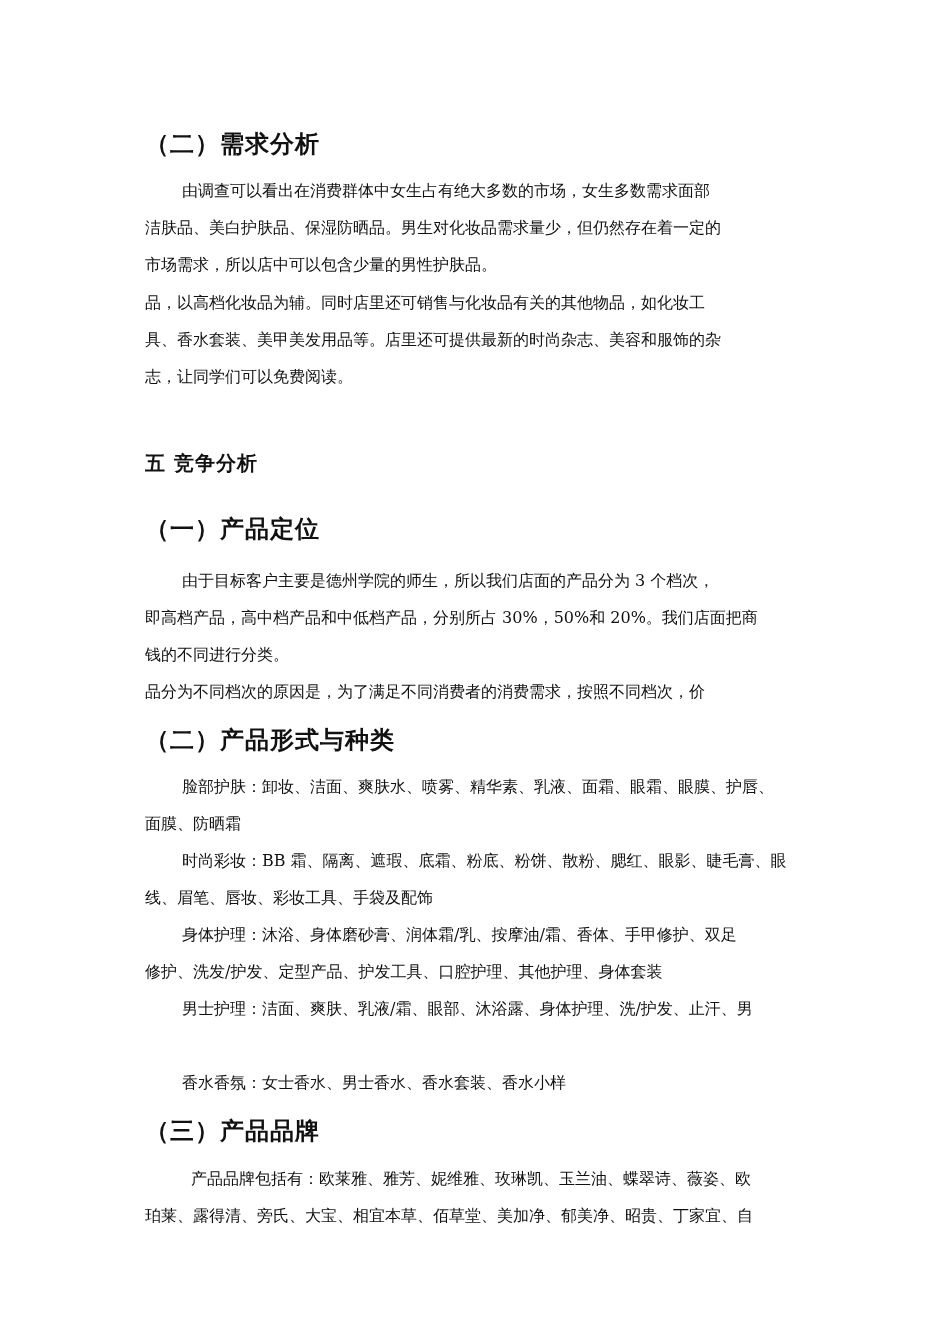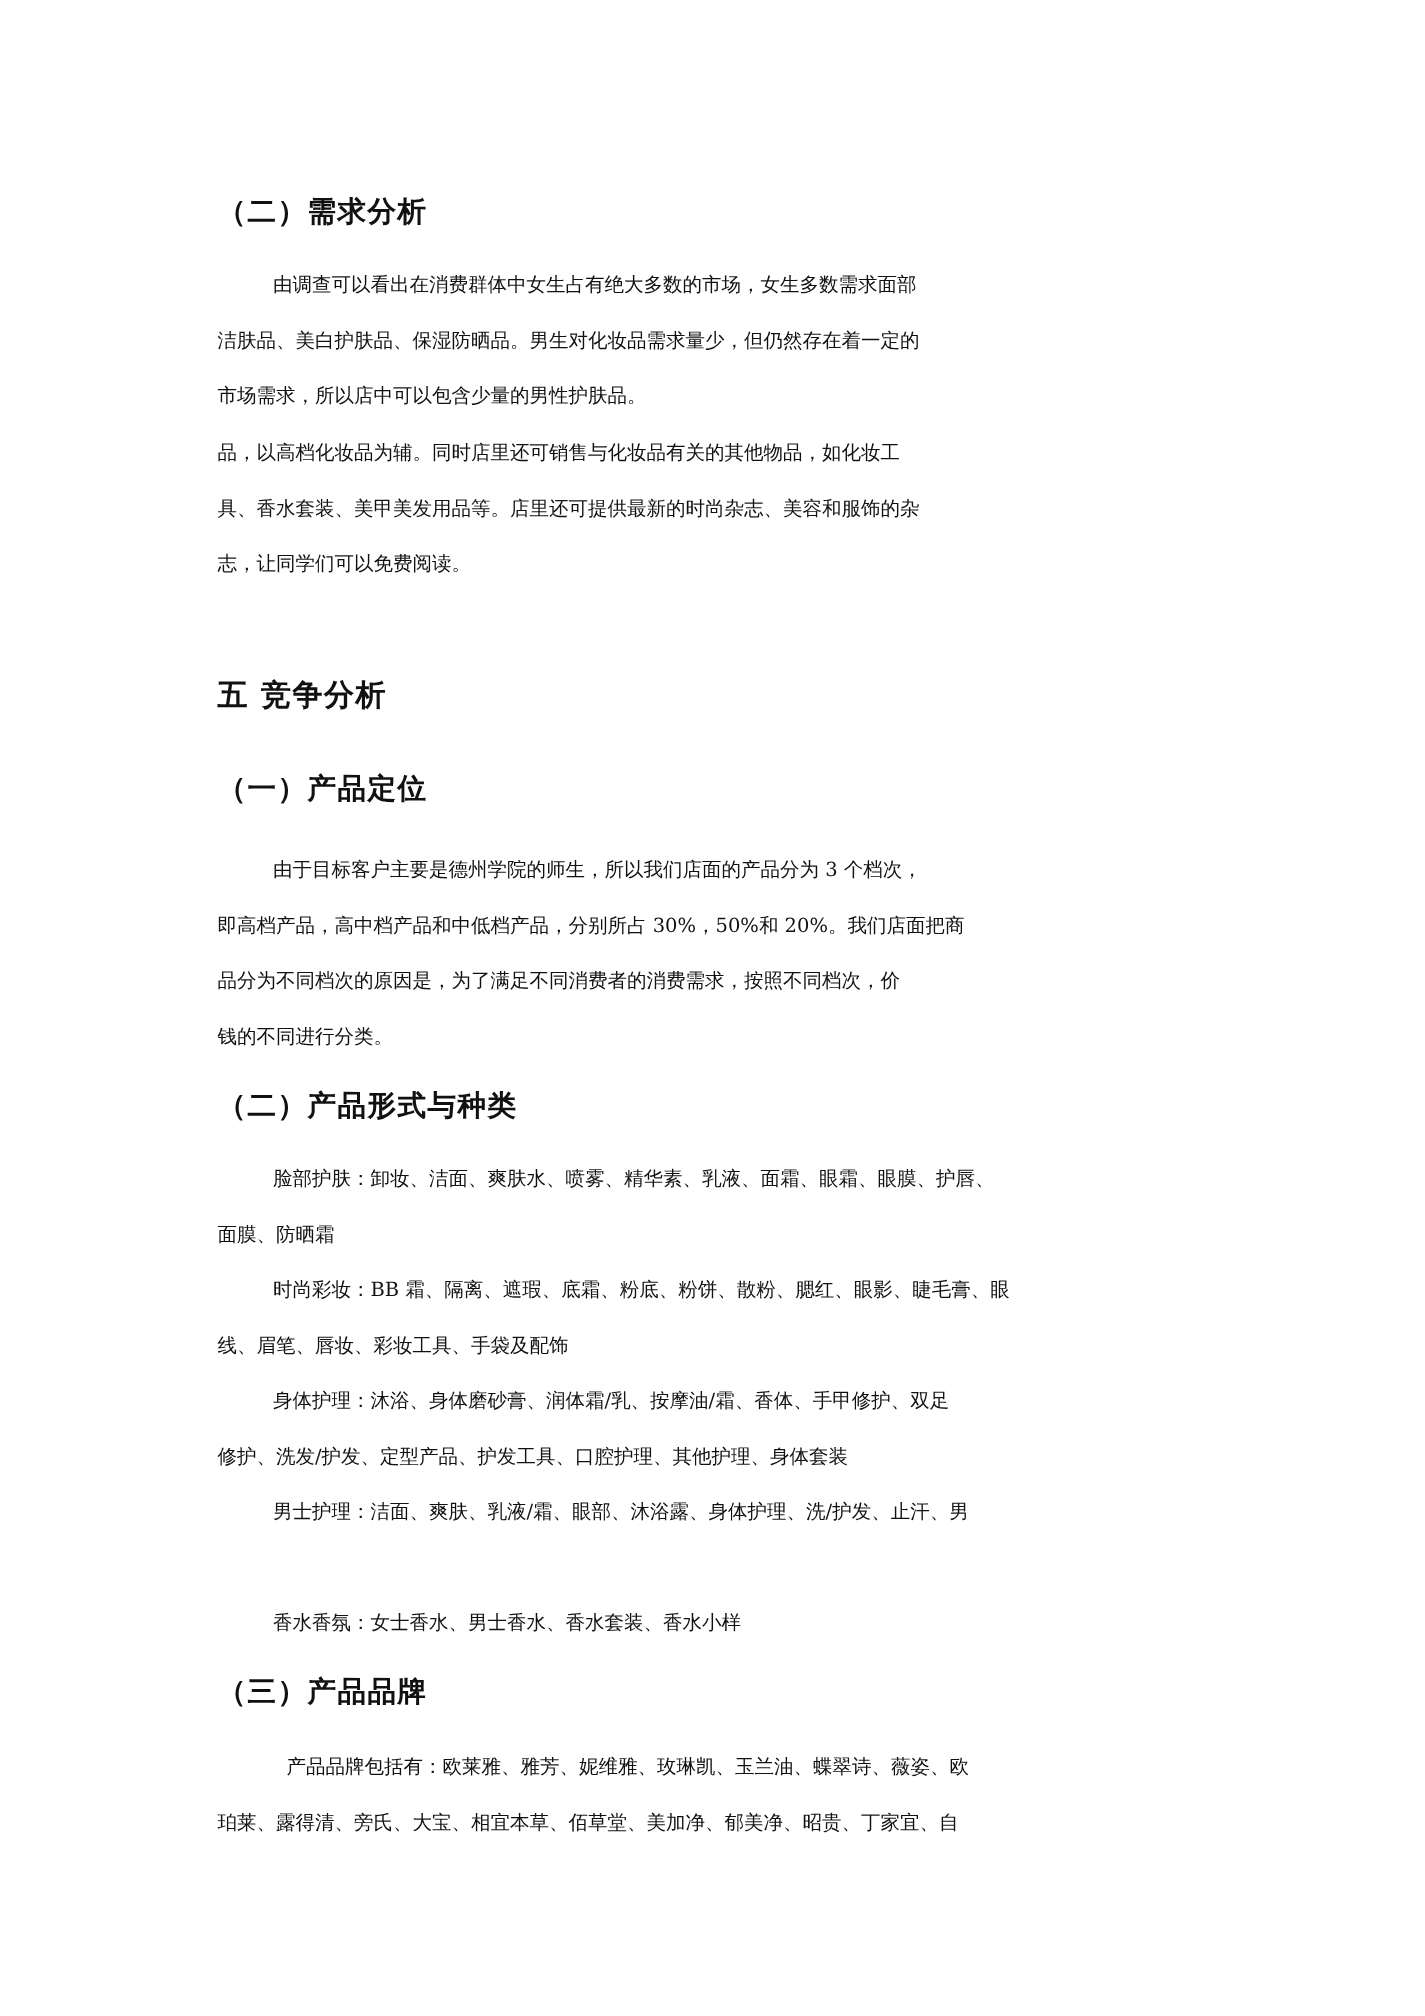--- a/index.html
+++ b/index.html
@@ -1,23 +1,23 @@
 <!DOCTYPE html>
 <html><head>
 <meta charset="utf-8">
 <style>
   html, body { margin: 0; padding: 0; background: #ffffff; }
   body { width: 950px; height: 1344px; position: relative; overflow: hidden;
          font-family: "DejaVu Serif", "Liberation Serif", serif; color: #111; }
   .page { position: absolute; left: 145px; top: 0; width: 664px; }
   .h2 { position: absolute; left: 0; font-family: "DejaVu Sans", "Liberation Sans", sans-serif;
-        font-size: 19px; font-weight: bold; letter-spacing: 1px; white-space: nowrap; }
+        font-size: 24px; font-weight: bold; letter-spacing: 1px; white-space: nowrap; }
   .h1 { position: absolute; left: 0; font-family: "DejaVu Sans", "Liberation Sans", sans-serif;
         font-size: 20px; font-weight: bold; letter-spacing: 1px; white-space: nowrap; }
-  .para { position: absolute; left: 0; width: 664px; font-size: 13px;
+  .para { position: absolute; left: 0; width: 664px; font-size: 16px;
           line-height: 37px; text-align: justify; text-indent: 2em; }
   .para .ln { display: block; white-space: nowrap; text-indent: 0; }
   .para .ln.first { padding-left: 37px; }
 </style>
 </head>
 <body>
 
 <div class="page">
 
   <div class="h2" style="top:128px">（二）需求分析</div>
@@ -34,22 +34,22 @@
     <span class="ln">志，让同学们可以免费阅读。</span>
   </div>
 
   <div class="h1" style="top:450px">五  竞争分析</div>
 
   <div class="h2" style="top:513px">（一）产品定位</div>
 
   <div class="para" style="top:562px">
     <span class="ln first">由于目标客户主要是德州学院的师生，所以我们店面的产品分为 3 个档次，</span>
     <span class="ln">即高档产品，高中档产品和中低档产品，分别所占 30%，50%和 20%。我们店面把商</span>
+    <span class="ln">钱的不同进行分类。</span>
     <span class="ln">品分为不同档次的原因是，为了满足不同消费者的消费需求，按照不同档次，价</span>
-    <span class="ln">钱的不同进行分类。</span>
   </div>
 
   <div class="h2" style="top:724px">（二）产品形式与种类</div>
 
   <div class="para" style="top:768px">
     <span class="ln first">脸部护肤：卸妆、洁面、爽肤水、喷雾、精华素、乳液、面霜、眼霜、眼膜、护唇、</span>
     <span class="ln">面膜、防晒霜</span>
   </div>
 
   <div class="para" style="top:842px">

